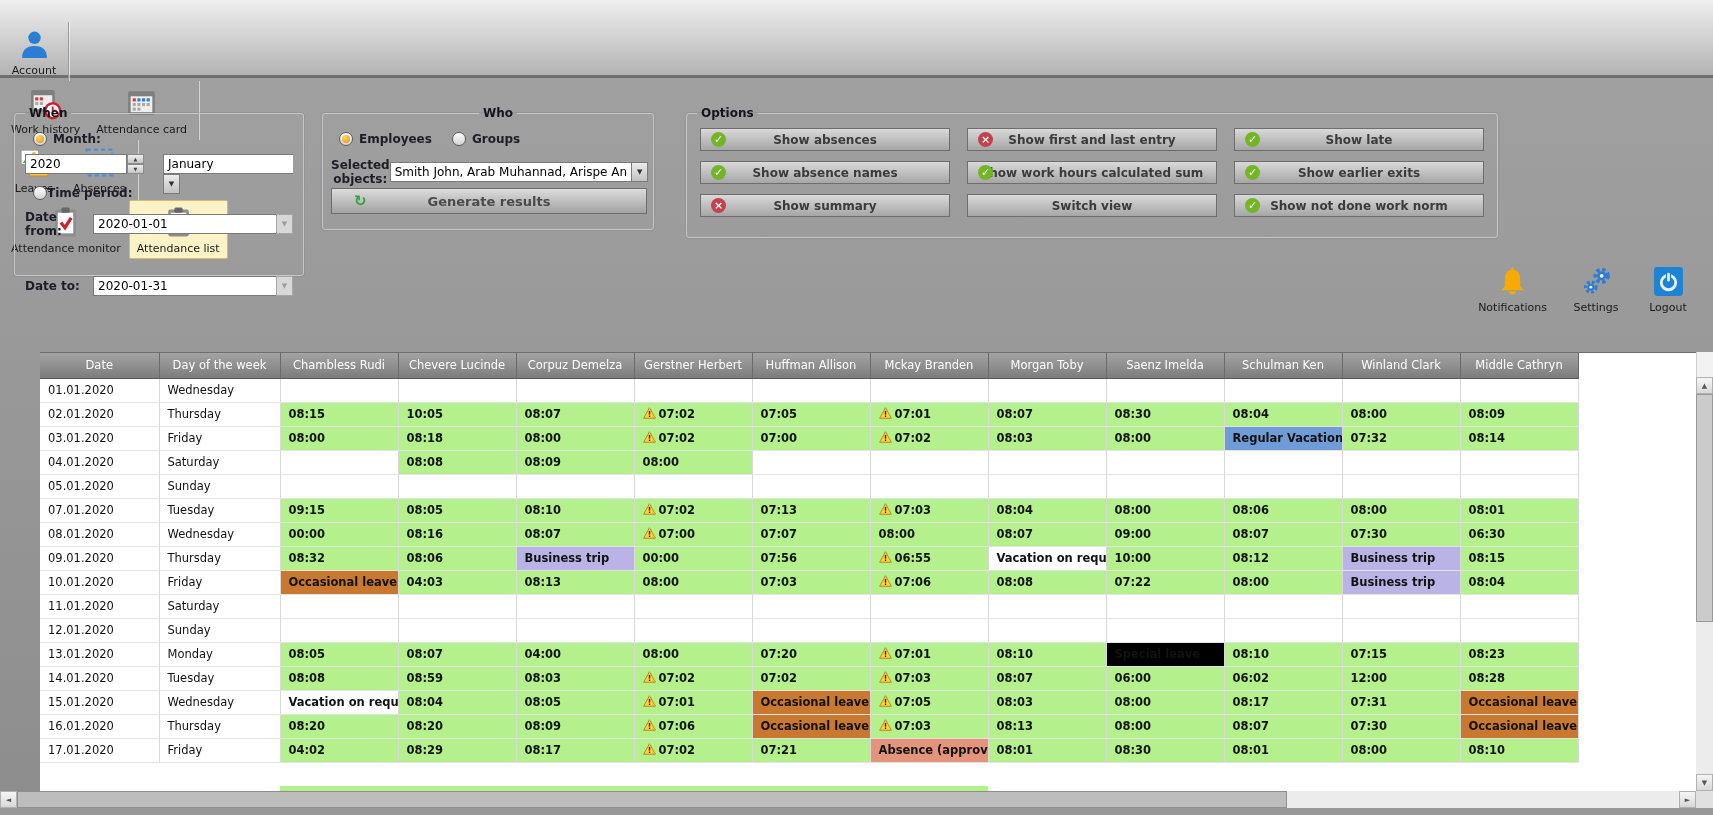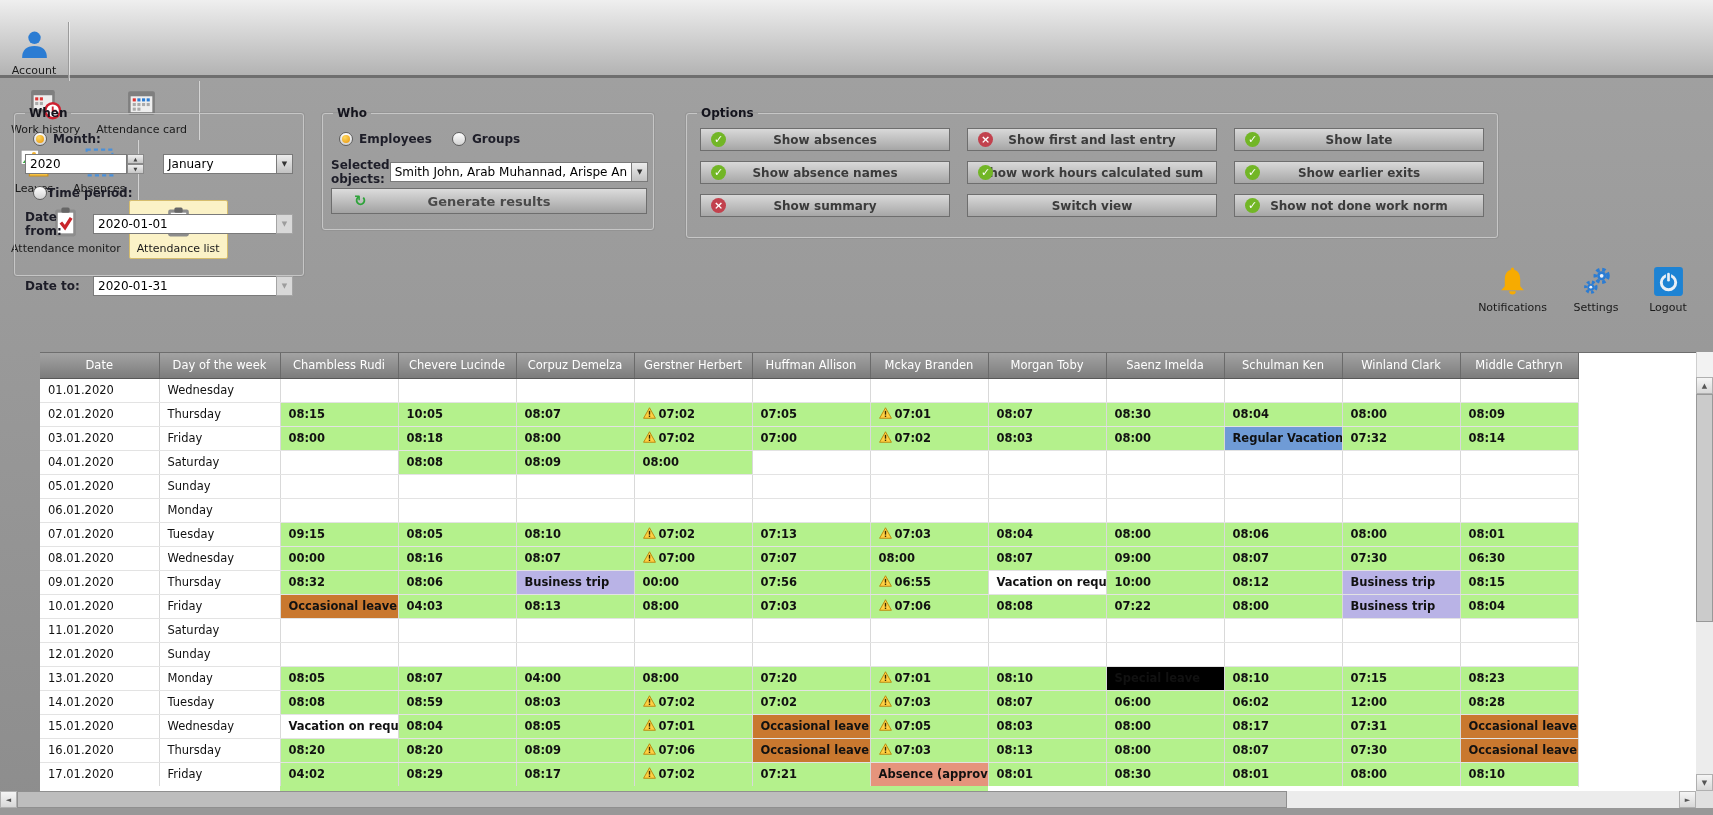--- a/index.html
+++ b/index.html
@@ -247,21 +247,21 @@
     <span class="radio checked"></span>
     <span class="flabel">Month:</span>
   </div>
   <div style="position:absolute;left:10px;top:34px;display:flex;">
     <div class="textbox" style="width:92px;">2020</div>
     <div class="spinner">
       <div>▲</div>
       <div>▼</div>
     </div>
   </div>
-  <div class="combo" style="position:absolute;left:148px;top:34px;width:130px;">
+  <div class="combo" style="position:absolute;left:148px;top:34px;width:130px;flex-direction:column;">
     <div class="textbox">January</div>
     <div class="drop-btn">▼</div>
   </div>
   <div style="position:absolute;left:18px;top:66px;display:flex;align-items:center;">
     <span class="radio"></span>
     <span class="flabel">Time period:</span>
   </div>
   <div style="position:absolute;left:10px;top:90px;width:268px;display:flex;align-items:center;">
     <span class="flabel" style="width:68px;">Date from:</span>
     <div class="combo" style="flex:1;">
@@ -271,21 +271,21 @@
   </div>
   <div style="position:absolute;left:10px;top:116px;width:268px;display:flex;align-items:center;margin-top:40px;">
     <span class="flabel" style="width:68px;">Date to:</span>
     <div class="combo" style="flex:1;">
       <div class="textbox">2020-01-31</div>
       <div class="drop-btn disabled">▼</div>
     </div>
   </div>
 </fieldset>
 
-<fieldset class="panel" style="left:322px;top:106px;width:330px;height:122px;">
+<fieldset class="panel" style="left:322px;top:106px;width:330px;height:122px;text-align:center;">
   <legend>Who</legend>
   <div style="position:absolute;left:16px;top:12px;display:flex;align-items:center;gap:6px;">
     <span class="radio checked"></span>
     <span class="flabel">Employees</span>
     <span class="radio" style="margin-left:14px;"></span>
     <span class="flabel">Groups</span>
   </div>
   <div style="position:absolute;left:8px;top:38px;width:314px;display:flex;align-items:center;">
     <span class="flabel" style="width:106px;">Selected objects:</span>
     <div class="combo" style="flex:1;">
@@ -460,35 +460,20 @@
           <td></td>
           <td></td>
           <td></td>
           <td></td>
           <td></td>
           <td></td>
           <td></td>
           <td></td>
         </tr>
         <tr>
-          <td class="c-date">06.01.2020</td>
-          <td class="c-day">Monday</td>
-          <td></td>
-          <td></td>
-          <td></td>
-          <td></td>
-          <td></td>
-          <td></td>
-          <td></td>
-          <td></td>
-          <td></td>
-          <td></td>
-          <td></td>
-        </tr>
-        <tr>
           <td class="c-date">07.01.2020</td>
           <td class="c-day">Tuesday</td>
           <td class="c-time"><span>09:15</span></td>
           <td class="c-time"><span>08:05</span></td>
           <td class="c-time"><span>08:10</span></td>
           <td class="c-time"><svg class="warn-icon" width="13" height="12" viewBox="0 0 14 13">
               <path d="M7 0.8 L13.4 12.2 L0.6 12.2 Z" fill="#ffd042" stroke="#b8860b" stroke-width="1"></path>
               <rect x="6.25" y="4.2" width="1.5" height="4.1" fill="#3a2a00"></rect>
               <rect x="6.25" y="9.3" width="1.5" height="1.5" fill="#3a2a00"></rect>
             </svg><span>07:02</span></td>

